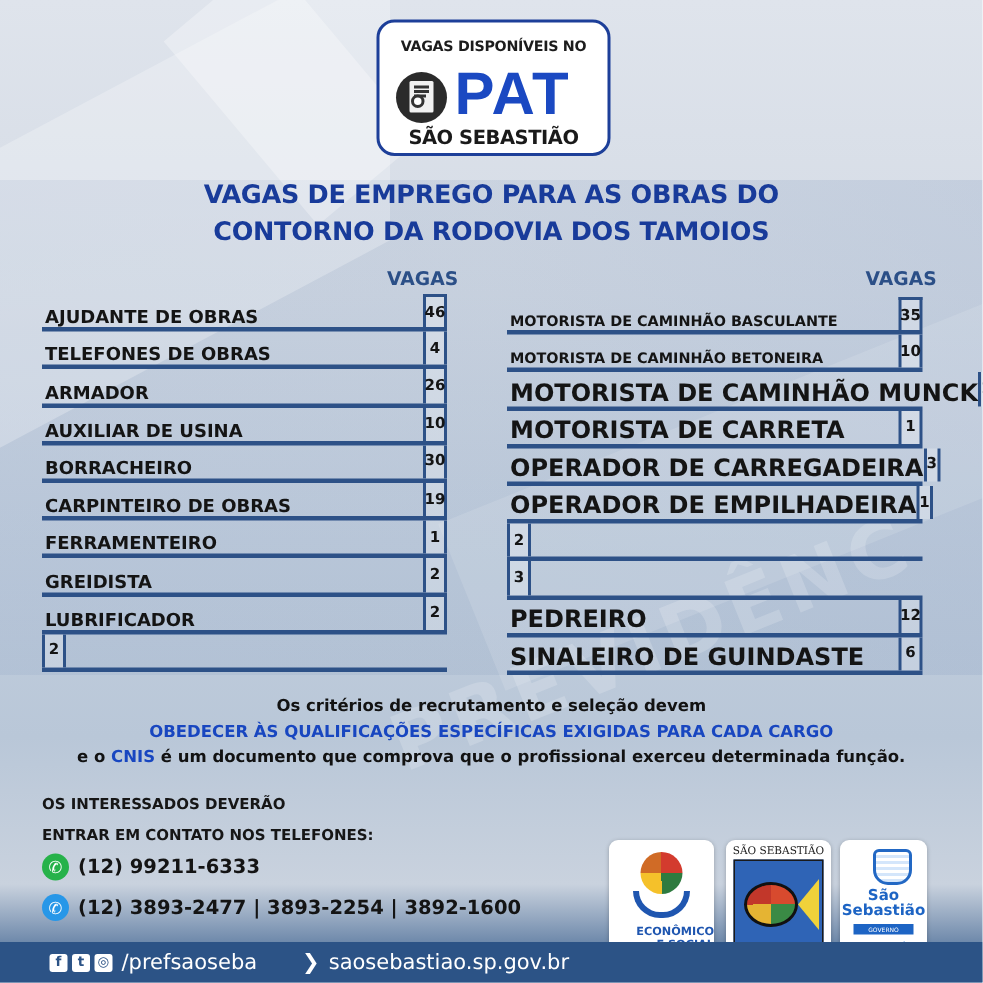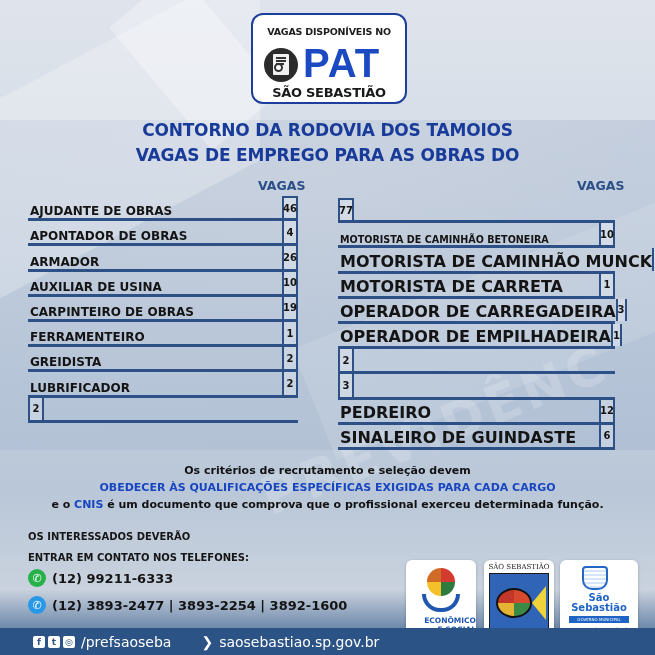--- a/index.html
+++ b/index.html
@@ -72,21 +72,21 @@
   .phone-row.p1 { top: 569px; }
   .phone-row.p2 { top: 596px; }
   .ic { width: 18px; height: 18px; border-radius: 50%; display: inline-flex; align-items: center; justify-content: center; margin-right: 6px; color: #fff; font-size: 11px; }
   .ic.wa { background: #26b24a; }
   .ic.tel { background: #2797e8; }
 
   
   .logo { position: absolute; top: 560px; height: 85px; background: #fff; border-radius: 6px; box-shadow: 0 1px 3px rgba(0,0,0,0.25); }
   .logo1 { left: 406px; width: 70px; }
   .logo2 { left: 484px; width: 70px; }
-  .logo3 { left: 560px; width: 78px; }
+  .logo3 { left: 560px; width: 58px; }
   .l1-circle { position: absolute; left: 21px; top: 8px; width: 28px; height: 28px; border-radius: 50%; background: conic-gradient(#d33b2e 0 25%, #2e7b3f 0 50%, #f5c12a 0 75%, #d06b26 0 100%); }
   .l1-hands { position: absolute; left: 16px; top: 34px; width: 38px; height: 18px; border: 4px solid #1f56b0; border-top: none; border-radius: 0 0 20px 20px; }
   .l1-t1 { position: absolute; left: 0; right: 0; top: 56px; text-align: right; font-size: 7.5px; font-weight: bold; color: #1f56b0; line-height: 9px; }
   .l1-t2 { position: absolute; left: 0; right: 0; top: 75px; text-align: center; font-size: 4.5px; color: #1f56b0; }
   .l2-top { position: absolute; left: 0; right: 0; top: 3px; text-align: center; font-size: 7px; font-family: "DejaVu Serif", serif; color: #1a1a1a; }
   .l2-img { position: absolute; left: 5px; top: 13px; width: 60px; height: 58px; background: #2f64b6; border: 1px solid #1a1a1a; overflow: hidden; }
   .l2-fish { position: absolute; left: 6px; top: 14px; width: 36px; height: 30px; border-radius: 50%; background: conic-gradient(#d84a2e 0 25%, #3a8a45 0 50%, #e5b433 0 75%, #c2372a 0 100%); border: 2px solid #111; }
   .l2-tail { position: absolute; left: 42px; top: 12px; width: 0; height: 0; border-top: 17px solid transparent; border-bottom: 17px solid transparent; border-right: 14px solid #f0d23a; }
   .l2-bot { position: absolute; left: 0; right: 0; top: 74px; text-align: center; font-size: 6.5px; font-family: "DejaVu Serif", serif; color: #1a1a1a; }
   .l3-crest { position: absolute; left: 22px; top: 6px; width: 26px; height: 24px; border: 2px solid #2268c4; border-radius: 4px 4px 10px 10px; background: repeating-linear-gradient(0deg, #d4e6fb 0 2px, #fff 2px 4px); }
@@ -120,45 +120,49 @@
       <div class="ln" style="top:9px;width:8px;"></div>
       <div class="ln" style="top:12px;width:6px;"></div>
     </div>
     <div class="lens"></div>
   </div>
   <div class="badge-pat">PAT</div>
   <div class="badge-bottom">SÃO SEBASTIÃO</div>
 </div>
 
 <div class="title">
+  <div>VAGAS DE EMPREGO PARA AS OBRAS DO</div>
   <div>CONTORNO DA RODOVIA DOS TAMOIOS</div>
-  <div>VAGAS DE EMPREGO PARA AS OBRAS DO</div>
 </div>
 
 <div class="col-head" style="left:258px;">VAGAS</div>
 <div class="col-head" style="left:577px;">VAGAS</div>
 
 <div class="table left-table">
   <div class="row">
       <span class="label">AJUDANTE DE OBRAS</span>
       <span class="val">46</span>
     </div>
   <div class="row">
-      <span class="label">APONTADOR DE OBRAS</span>
+      <span class="label">TELEFONES DE OBRAS</span>
       <span class="val">4</span>
     </div>
   <div class="row">
       <span class="label">ARMADOR</span>
       <span class="val">26</span>
     </div>
   <div class="row">
       <span class="label">AUXILIAR DE USINA</span>
       <span class="val">10</span>
     </div>
   <div class="row">
+      <span class="label">BORRACHEIRO</span>
+      <span class="val">30</span>
+    </div>
+  <div class="row">
       <span class="label">CARPINTEIRO DE OBRAS</span>
       <span class="val">19</span>
     </div>
   <div class="row">
       <span class="label">FERRAMENTEIRO</span>
       <span class="val">1</span>
     </div>
   <div class="row">
       <span class="label">GREIDISTA</span>
       <span class="val">2</span>
@@ -167,21 +171,22 @@
       <span class="label">LUBRIFICADOR</span>
       <span class="val">2</span>
     </div>
   <div class="row">
       <span class="val">2</span>
     </div>
 </div>
 
 <div class="table right-table">
   <div class="row small">
-      <span class="val">77</span>
+      <span class="label">MOTORISTA DE CAMINHÃO BASCULANTE</span>
+      <span class="val">35</span>
     </div>
   <div class="row small">
       <span class="label">MOTORISTA DE CAMINHÃO BETONEIRA</span>
       <span class="val">10</span>
     </div>
   <div class="row">
       <span class="label">MOTORISTA DE CAMINHÃO MUNCK</span>
       <span class="val">1</span>
     </div>
   <div class="row">

